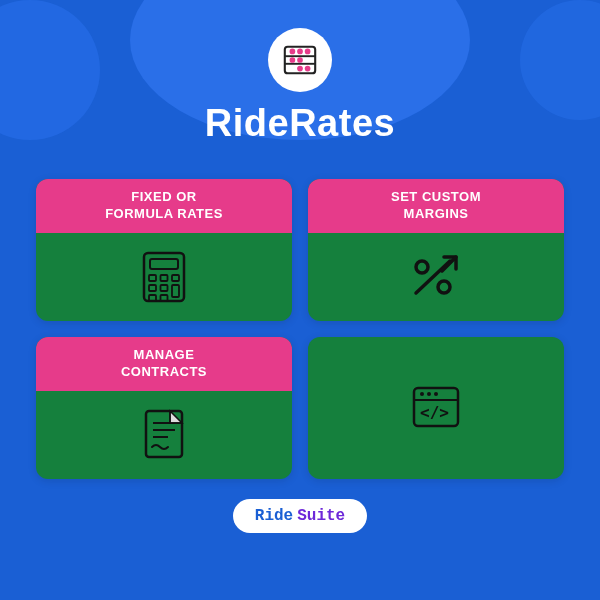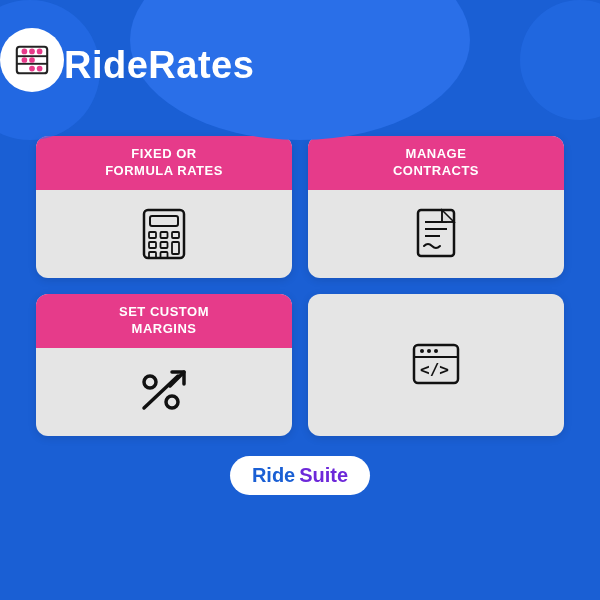--- a/index.html
+++ b/index.html
@@ -41,21 +41,21 @@
       right: -40px;
       width: 120px;
       height: 120px;
       background: #2a72f0;
       border-radius: 50%;
       opacity: 0.4;
     }
 
     .header {
       display: flex;
-      flex-direction: row;
+      flex-direction: column;
       align-items: center;
       padding-top: 28px;
       position: relative;
       z-index: 2;
     }
 
     .logo-circle {
       width: 64px;
       height: 64px;
       background: white;
@@ -81,21 +81,21 @@
     .cards-grid {
       display: grid;
       grid-template-columns: 1fr 1fr;
       grid-template-rows: 1fr 1fr;
       gap: 16px;
       padding: 24px 36px 16px;
       margin-top: 10px;
     }
 
     .card {
-      background: #e5e5e5;
+      background: #15803d;
       border-radius: 12px;
       display: flex;
       flex-direction: column;
       align-items: center;
       overflow: hidden;
       box-shadow: 0 2px 8px rgba(0,0,0,0.12);
     }
 
     .card-label {
       background: #e63b8a;
@@ -135,23 +135,24 @@
     .footer-badge {
       background: white;
       border-radius: 20px;
       padding: 8px 22px;
       display: flex;
       align-items: center;
       gap: 4px;
     }
 
     .footer-badge-text {
-      font-size: 20px;
+      font-size: 16px;
       font-weight: 700;
       color: #1a5fd4;
+      font-family: Liberation Mono, monospace;
     }
   </style>
 </head>
 <body>
 
 <div class="bg-circle-top"></div>
 <div class="bg-arc-left"></div>
 <div class="bg-arc-right"></div>
 
 <div class="header">
@@ -194,50 +195,50 @@
         <rect x="15" y="38" width="7" height="6" rx="1" stroke="#111" stroke-width="1.8" fill="none"></rect>
         <rect x="26.5" y="38" width="7" height="6" rx="1" stroke="#111" stroke-width="1.8" fill="none"></rect>
         <rect x="38" y="38" width="7" height="12" rx="1" stroke="#111" stroke-width="1.8" fill="none"></rect>
         <rect x="15" y="48" width="7" height="6" rx="1" stroke="#111" stroke-width="1.8" fill="none"></rect>
         <rect x="26.5" y="48" width="7" height="6" rx="1" stroke="#111" stroke-width="1.8" fill="none"></rect>
       </svg>
     </div>
   </div>
 
   <div class="card">
+    <div class="card-label">SET CUSTOM<br>MARGINS</div>
+    <div class="card-icon">
+
+      <svg viewBox="0 0 60 60" fill="none" xmlns="http://www.w3.org/2000/svg">
+
+        <circle cx="16" cy="20" r="6" stroke="#111" stroke-width="3.5" fill="none"></circle>
+        <circle cx="38" cy="40" r="6" stroke="#111" stroke-width="3.5" fill="none"></circle>
+        <line x1="10" y1="46" x2="44" y2="14" stroke="#111" stroke-width="3.5" stroke-linecap="round"></line>
+
+        <path d="M38 10 L50 10 L50 22" stroke="#111" stroke-width="3.5" stroke-linecap="round" stroke-linejoin="round" fill="none"></path>
+        <line x1="36" y1="24" x2="50" y2="10" stroke="#111" stroke-width="3.5" stroke-linecap="round"></line>
+      </svg>
+    </div>
+  </div>
+
+  <div class="card">
     <div class="card-label">MANAGE<br>CONTRACTS</div>
     <div class="card-icon">
 
       <svg viewBox="0 0 60 60" fill="none" xmlns="http://www.w3.org/2000/svg">
         <rect x="12" y="6" width="36" height="46" rx="3" stroke="#111" stroke-width="2.5" fill="none"></rect>
 
         <line x1="19" y1="18" x2="41" y2="18" stroke="#111" stroke-width="2"></line>
         <line x1="19" y1="25" x2="41" y2="25" stroke="#111" stroke-width="2"></line>
         <line x1="19" y1="32" x2="34" y2="32" stroke="#111" stroke-width="2"></line>
 
         <path d="M18 42 Q22 38 26 42 Q30 46 34 42" stroke="#111" stroke-width="2" fill="none" stroke-linecap="round"></path>
 
         <path d="M36 6 L48 18 L36 18 Z" fill="#ddd" stroke="#111" stroke-width="1.5"></path>
         <path d="M36 6 L36 18 L48 18" stroke="#111" stroke-width="1.5" fill="none"></path>
-      </svg>
-    </div>
-  </div>
-
-  <div class="card">
-    <div class="card-label">SET CUSTOM<br>MARGINS</div>
-    <div class="card-icon">
-
-      <svg viewBox="0 0 60 60" fill="none" xmlns="http://www.w3.org/2000/svg">
-
-        <circle cx="16" cy="20" r="6" stroke="#111" stroke-width="3.5" fill="none"></circle>
-        <circle cx="38" cy="40" r="6" stroke="#111" stroke-width="3.5" fill="none"></circle>
-        <line x1="10" y1="46" x2="44" y2="14" stroke="#111" stroke-width="3.5" stroke-linecap="round"></line>
-
-        <path d="M38 10 L50 10 L50 22" stroke="#111" stroke-width="3.5" stroke-linecap="round" stroke-linejoin="round" fill="none"></path>
-        <line x1="36" y1="24" x2="50" y2="10" stroke="#111" stroke-width="3.5" stroke-linecap="round"></line>
       </svg>
     </div>
   </div>
 
   <div class="card">
     <div class="card-icon">
 
       <svg viewBox="0 0 60 60" fill="none" xmlns="http://www.w3.org/2000/svg">
         <rect x="8" y="10" width="44" height="38" rx="4" stroke="#111" stroke-width="2.5" fill="none"></rect>
         <line x1="8" y1="22" x2="52" y2="22" stroke="#111" stroke-width="2"></line>

